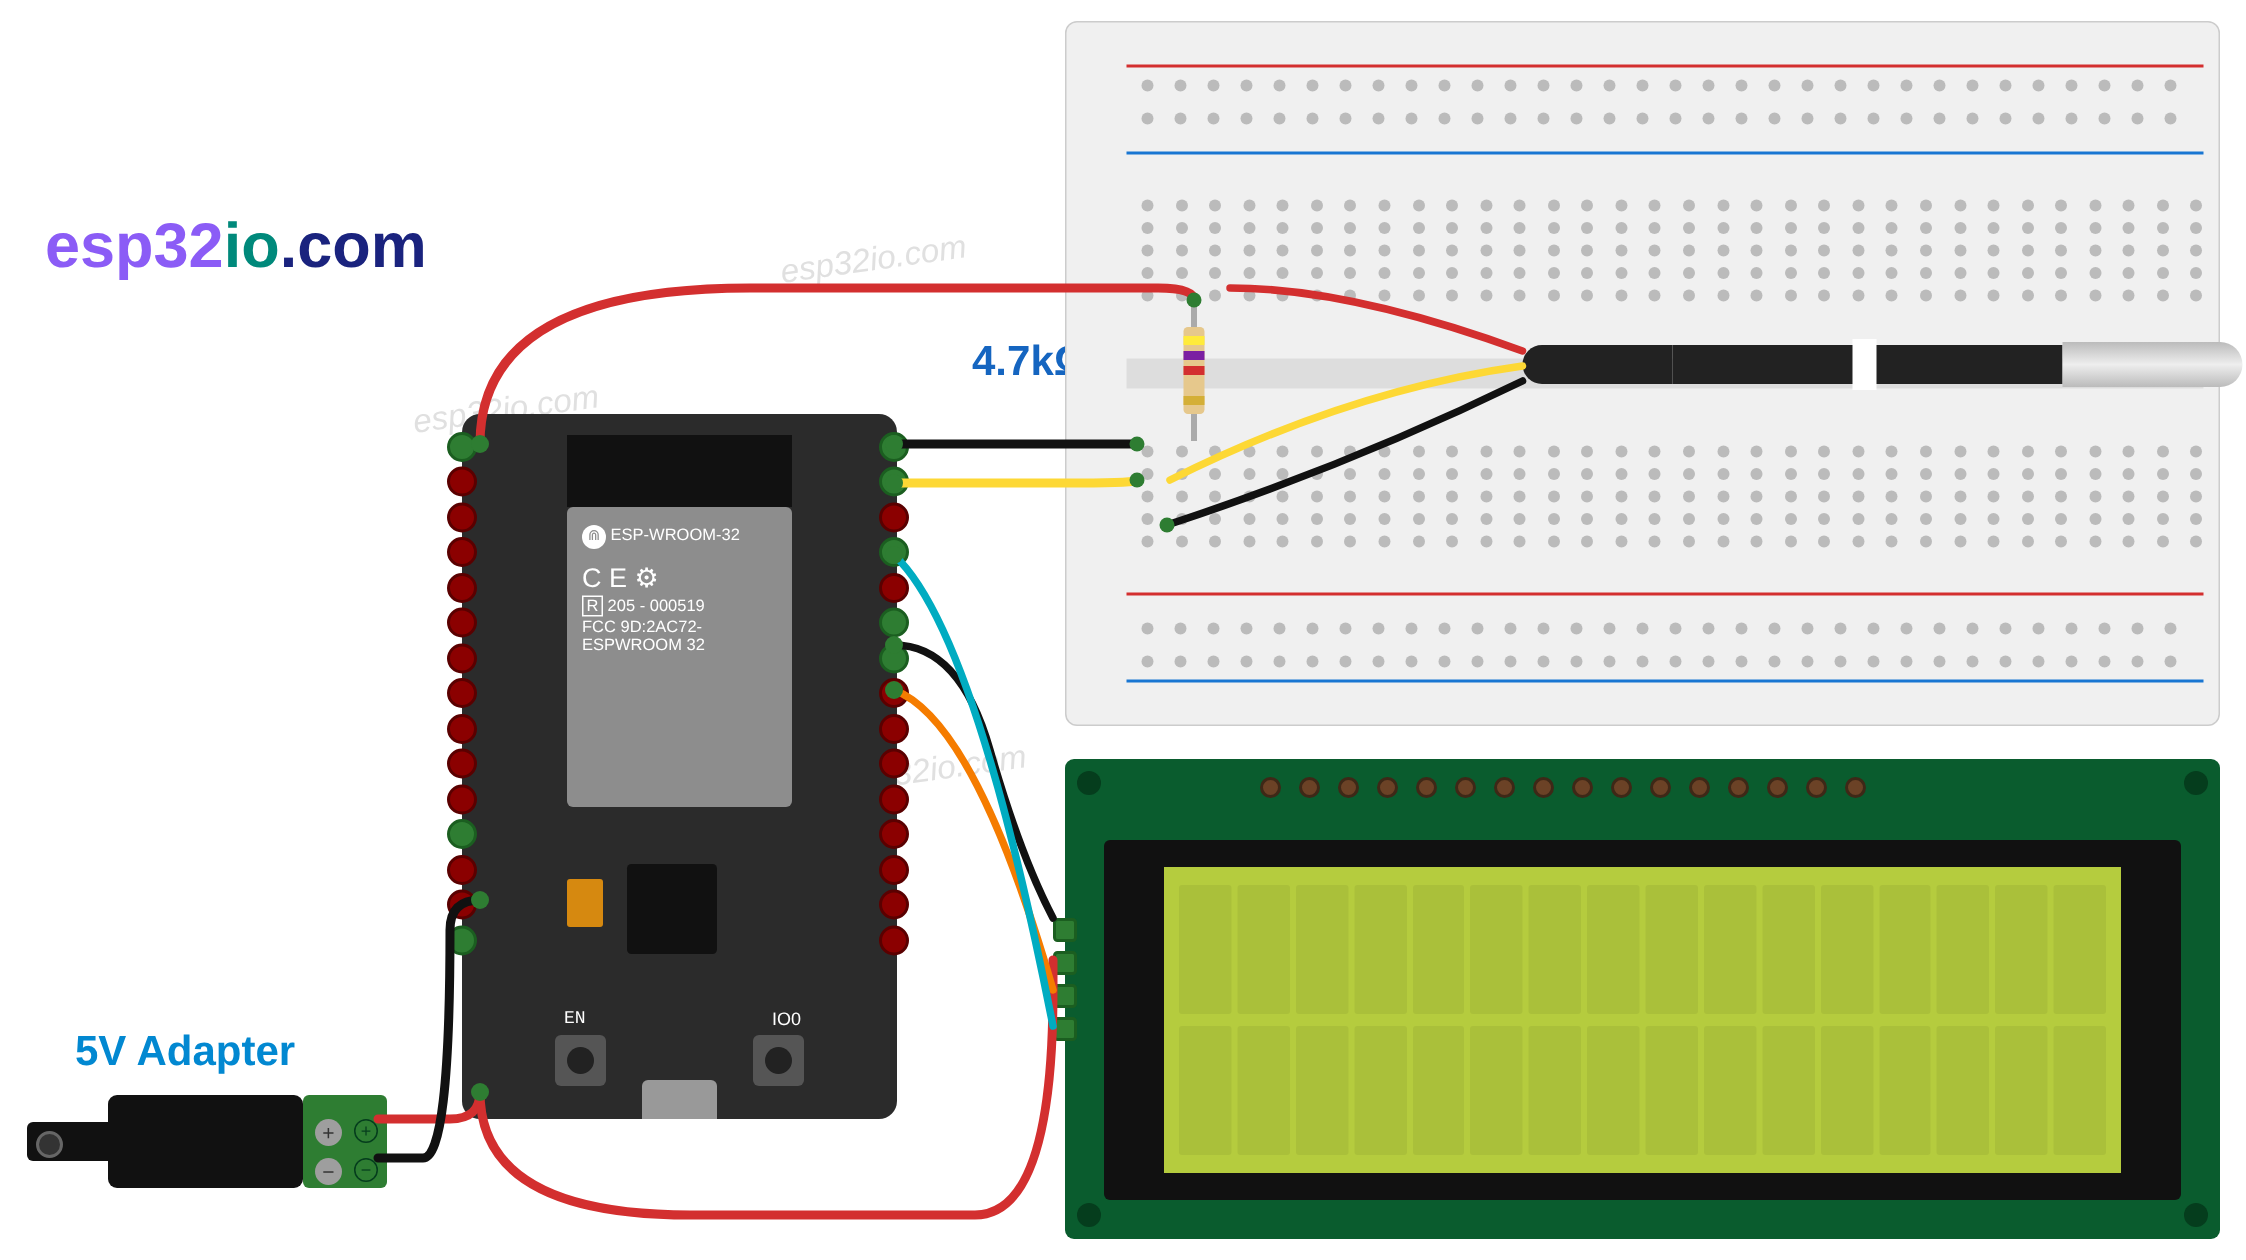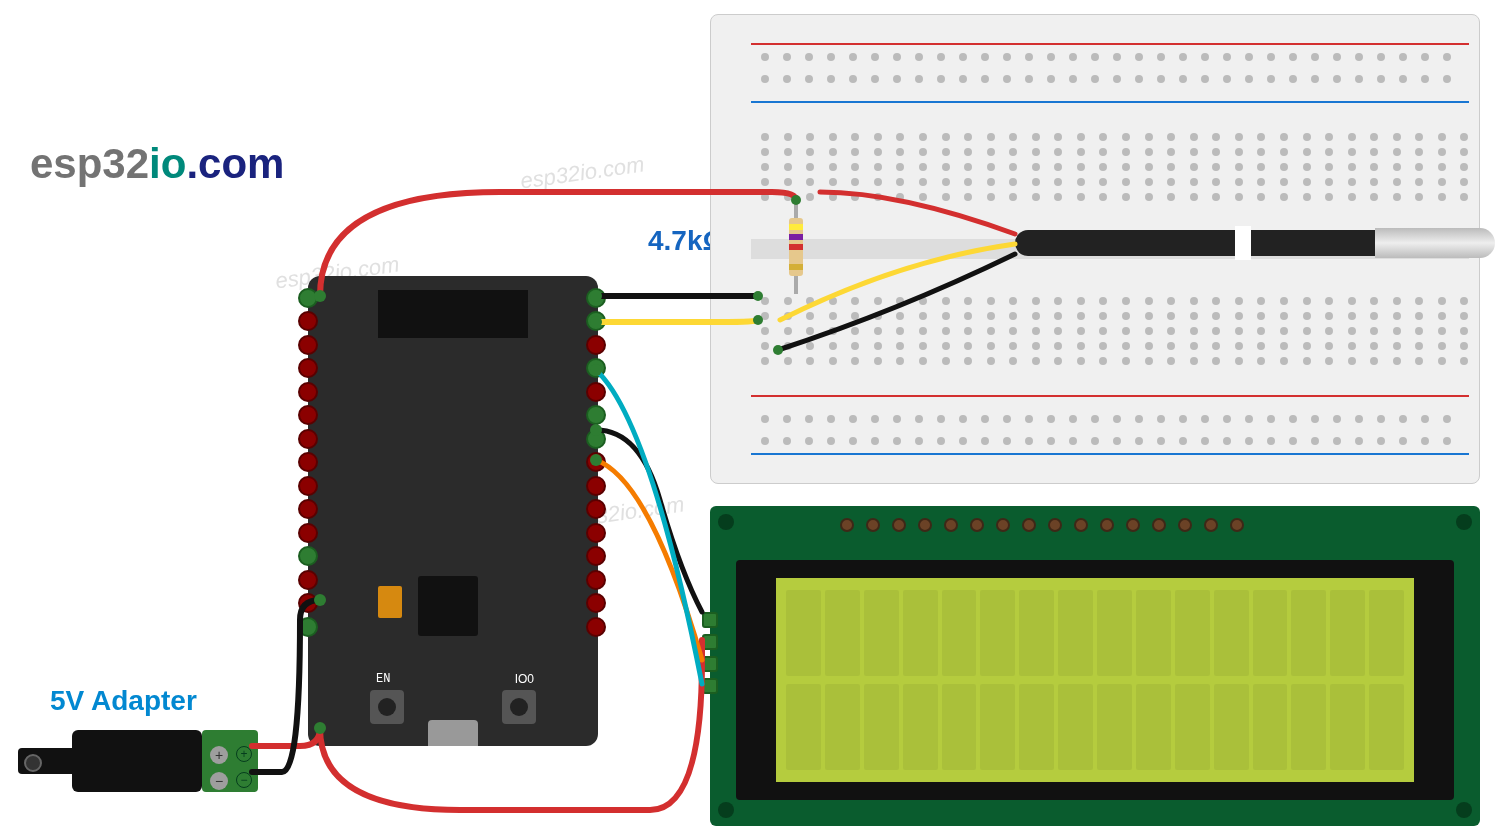--- a/index.html
+++ b/index.html
@@ -1,19 +1,19 @@
 <!DOCTYPE html>
 <html><head>
 <meta charset="utf-8">
 <style>
   * { box-sizing: border-box; margin: 0; padding: 0; }
   body { font-family: Arial, sans-serif; background: #fff; width: 1497px; height: 840px; position: relative; overflow: hidden; }
   
   .logo { position: absolute; top: 140px; left: 30px; font-size: 42px; font-weight: bold; }
-  .logo .p1 { color: #737373; }
+  .logo .p1 { color: #8b5cf6; }
   .logo .p2 { color: #00897b; }
   .logo .p3 { color: #1a237e; }
   
   .label { position: absolute; font-size: 28px; font-weight: bold; }
   .label-resistor { color: #1565c0; top: 225px; left: 648px; }
   .label-sensor { color: #1565c0; top: 195px; left: 1080px; }
   .label-adapter { color: #0288d1; top: 685px; left: 50px; }
   
   .watermark { position: absolute; color: #e0e0e0; font-size: 22px; font-style: italic; transform: rotate(-8deg); pointer-events: none; }
   
@@ -157,20 +157,26 @@
       <div class="pin"></div>
       <div class="pin"></div>
       <div class="pin"></div>
       <div class="pin"></div>
       <div class="pin"></div>
       <div class="pin"></div>
       <div class="pin"></div>
       <div class="pin"></div>
     </div>
   <div class="antenna"></div>
+  <div class="shield">
+    <div class="txt"><span class="wifi-icon">⋒</span> <span>ESP-WROOM-32</span></div>
+    <div class="txt" style="font-size:18px;margin-top:8px">C E ⚙</div>
+    <div class="txt"><span style="border:1px solid #fff;padding:0 2px">R</span> <span>205 - 000519</span></div>
+    <div class="txt">FCC 9D:2AC72-ESPWROOM 32</div>
+  </div>
   <div class="chip2"></div>
   <div class="cap"></div>
   <div class="btn-label lbl-en">EN</div>
   <div class="btn-label lbl-io0">IO0</div>
   <div class="btn en"></div>
   <div class="btn io0"></div>
   <div class="usb"></div>
 </div>
 
 <div class="breadboard">

